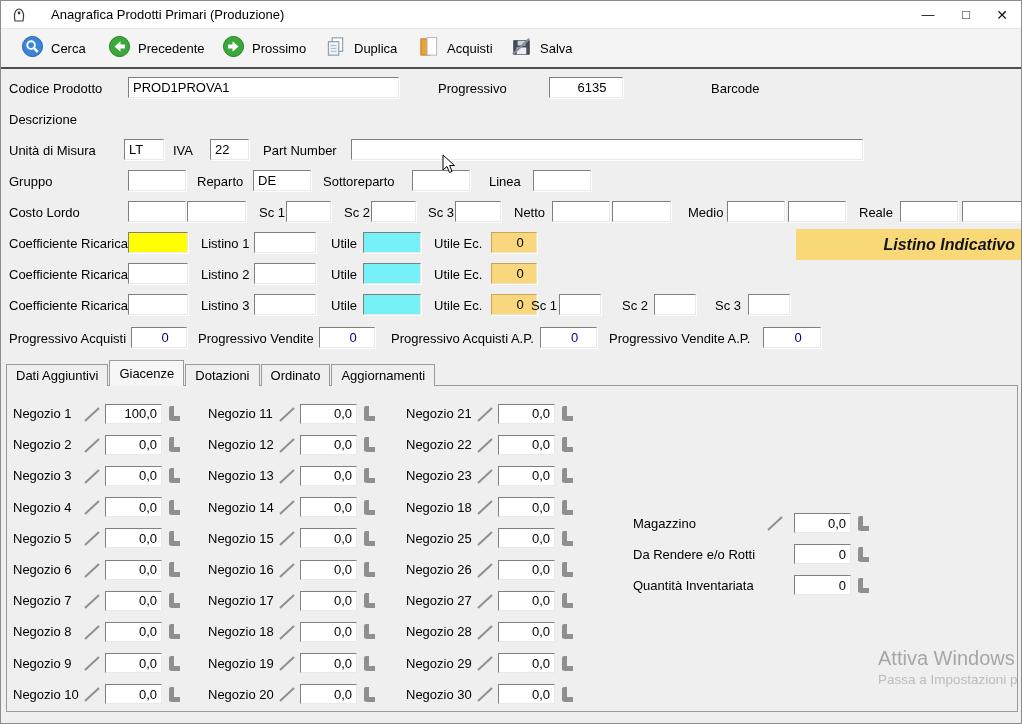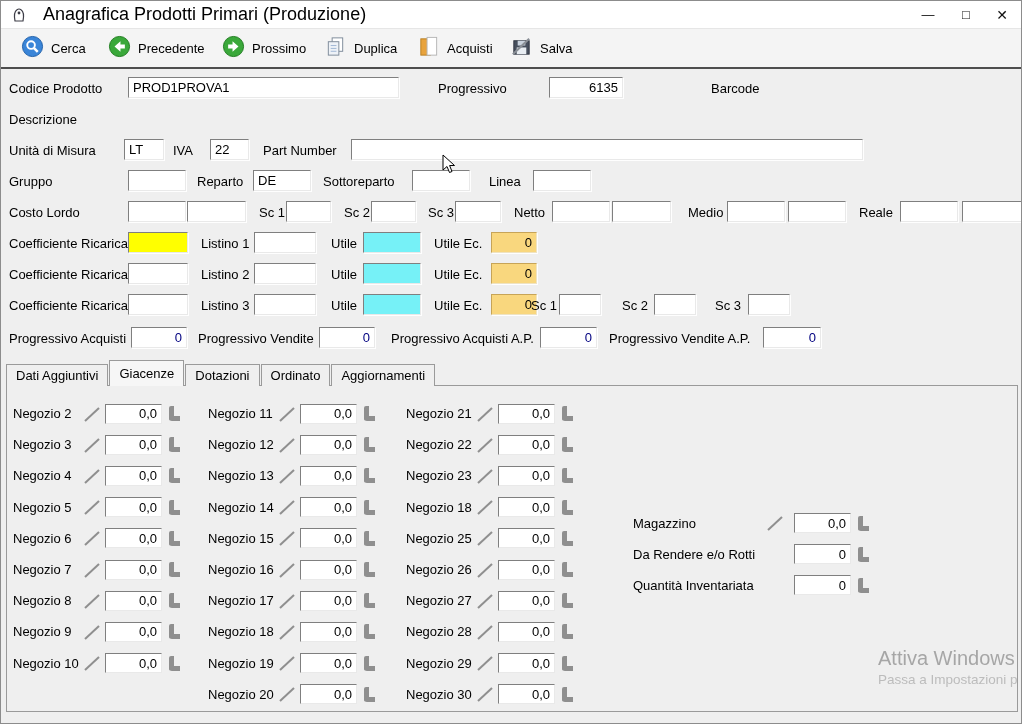--- a/index.html
+++ b/index.html
@@ -5,37 +5,37 @@
   html,body{margin:0;padding:0;background:#d4d4d4;}
   *{box-sizing:border-box;}
   #win{
     position:relative;width:1022px;height:724px;background:#efefef;
     border:1px solid #8c8c8c;overflow:hidden;
     font-family:"Liberation Sans", sans-serif;font-size:13px;color:#000;
   }
   
   #titlebar{position:absolute;left:0;top:0;width:100%;height:28px;background:#ffffff;
     display:flex;align-items:center;border-bottom:1px solid #e6e6e6;}
-  #titlebar .title{margin-left:16px;font-size:18px;}
+  #titlebar .title{margin-left:24px;font-size:13px;}
   #appicon{margin-left:10px;display:inline-flex;}
   .wctl{position:absolute;top:0;width:34px;height:27px;display:flex;align-items:center;
     justify-content:center;font-size:13px;color:#111;cursor:default;}
   #btn-min{right:76px;} #btn-max{right:38px;} #btn-close{right:2px;font-size:14px;}
   
   #toolbar{position:absolute;left:0;top:28px;width:100%;height:38px;background:#f4f4f4;}
   #toolbar:after{content:"";position:absolute;left:0;bottom:-2px;width:100%;height:2px;background:#4e4e4e;}
   .tbtn{position:absolute;top:5px;height:28px;display:flex;align-items:center;gap:7px;
     padding:0 4px;background:transparent;border:none;font:13px "Liberation Sans",sans-serif;cursor:default;}
   
   .lbl{position:absolute;white-space:nowrap;font-size:13px;color:#000;}
   .fld{position:absolute;height:21px;background:#fff;border:1px solid #7f7f7f;
     border-bottom-color:#e9e9e9;border-right-color:#e9e9e9;
     box-shadow:1px 1px 0 rgba(255,255,255,.9);
     font:13px "Liberation Sans",sans-serif;padding:0 4px;color:#000;}
-  .ra{text-align:right;padding-left:16px;}
+  .ra{text-align:center;padding-left:16px;}
   .navy{color:#000080;}
   .yellow{background:#ffff00;}
   .cyan{background:#76f1f7;}
   .orange{background:#f9d77e;border:1px solid #c7a457;border-bottom-color:#efe3c2;border-right-color:#efe3c2;}
   
   .banner{position:absolute;left:795px;width:227px;height:31px;display:flex;align-items:center;
     justify-content:flex-end;padding-right:8px;font-size:16px;font-weight:bold;font-style:italic;color:#141414;}
   #banner1{top:228px;background:#f9d878;}
   #banner2{top:259px;background:#63f3fa;}
   #banner3{top:290px;background:#b0a4a2;}
@@ -215,20 +215,21 @@
   <input class="fld cyan" style="left: 362px; top: 293px; width: 58px;">
   <span class="lbl" style="left:433px;top:297px">Utile Ec.</span>
   <input class="fld orange ra" style="left: 490px; top: 293px; width: 46px;" value="0">
   <span class="lbl" style="left:530px;top:297px">Sc 1</span>
   <input class="fld" style="left: 558px; top: 293px; width: 42px;">
   <span class="lbl" style="left:621px;top:297px">Sc 2</span>
   <input class="fld" style="left: 653px; top: 293px; width: 42px;">
   <span class="lbl" style="left:714px;top:297px">Sc 3</span>
   <input class="fld" style="left: 747px; top: 293px; width: 42px;">
 
+  <div class="banner" id="banner1">Listino Indicativo</div>
 
   <span class="lbl" style="left:8px;top:330px">Progressivo Acquisti</span>
   <input class="fld ra navy" style="left: 130px; top: 326px; width: 56px;" value="0">
   <span class="lbl" style="left:197px;top:330px">Progressivo Vendite</span>
   <input class="fld ra navy" style="left: 318px; top: 326px; width: 56px;" value="0">
   <span class="lbl" style="left:390px;top:330px">Progressivo Acquisti A.P.</span>
   <input class="fld ra navy" style="left: 539px; top: 326px; width: 57px;" value="0">
   <span class="lbl" style="left:608px;top:330px">Progressivo Vendite A.P.</span>
   <input class="fld ra navy" style="left: 762px; top: 326px; width: 58px;" value="0">
 
@@ -236,20 +237,30 @@
     <div class="tab">Dati Aggiuntivi</div>
     <div class="tab active">Giacenze</div>
     <div class="tab">Dotazioni</div>
     <div class="tab">Ordinato</div>
     <div class="tab">Aggiornamenti</div>
   </div>
   <div id="tabpanel"></div>
 
   <div class="ncol" id="ncol1">
     <div class="nrow">
+        <span class="nlabel">Negozio 1</span>
+        <span class="slash">
+          <svg width="18" height="18">
+            <line x1="2" y1="16" x2="16" y2="3" stroke="#8f8f8f" stroke-width="2"></line>
+          </svg>
+        </span>
+        <input class="nfield" value="100,0" style="">
+        <span class="licon"></span>
+      </div>
+    <div class="nrow">
         <span class="nlabel">Negozio 2</span>
         <span class="slash">
           <svg width="18" height="18">
             <line x1="2" y1="16" x2="16" y2="3" stroke="#8f8f8f" stroke-width="2"></line>
           </svg>
         </span>
         <input class="nfield" value="0,0" style="">
         <span class="licon"></span>
       </div>
     <div class="nrow">

